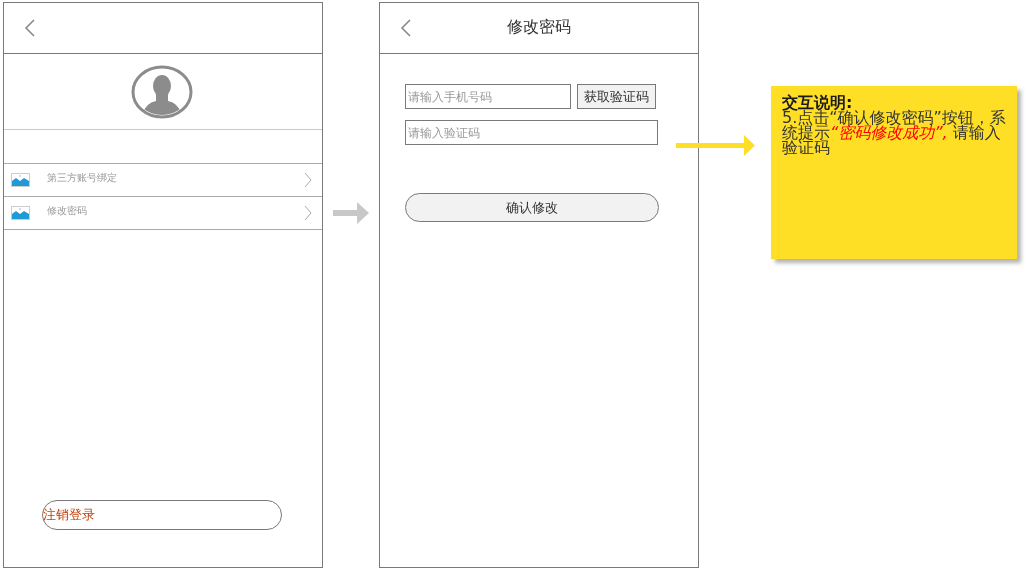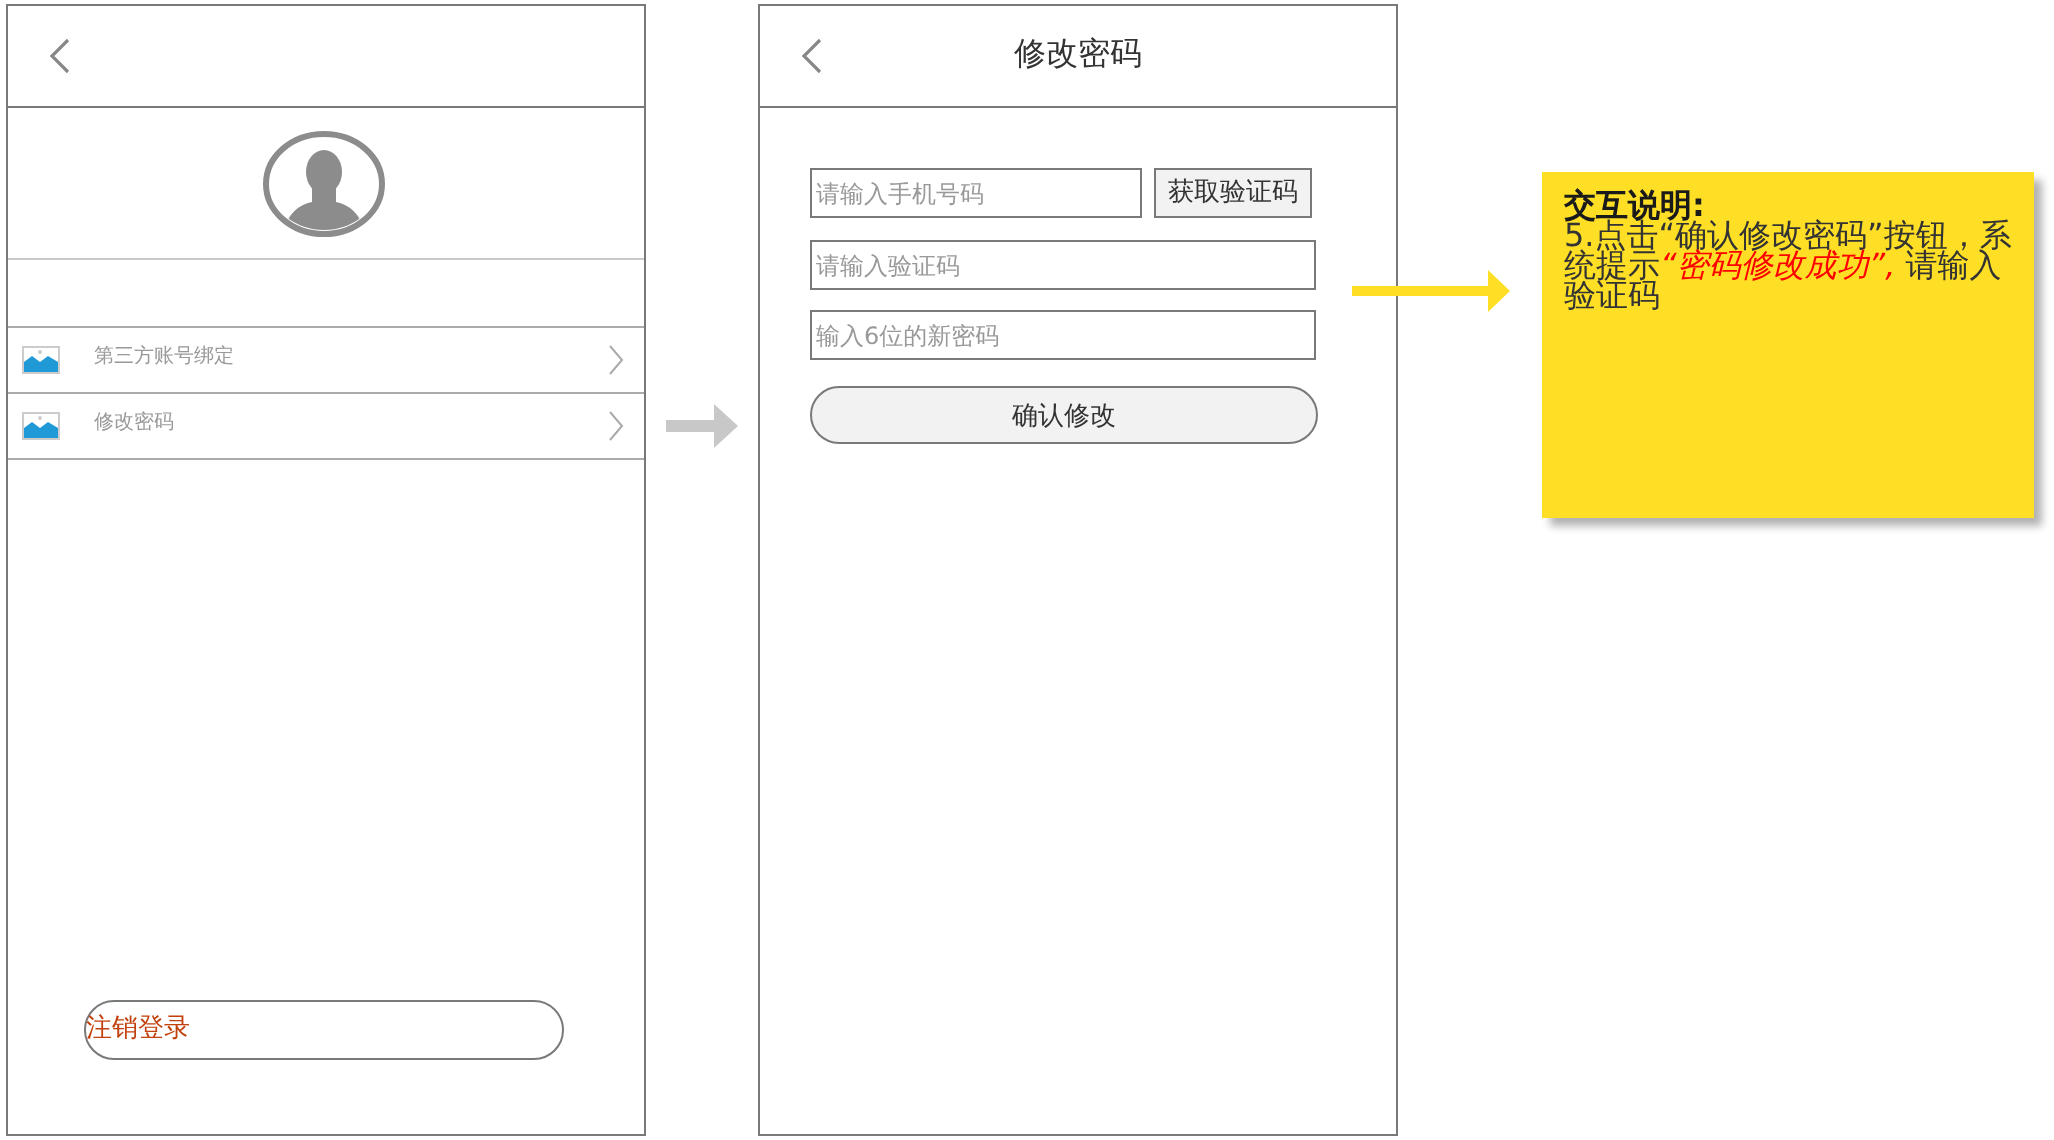--- a/index.html
+++ b/index.html
@@ -127,21 +127,20 @@
 <div class="phone" id="phone2">
   <div class="header">
     <svg class="back" viewBox="0 0 12 18">
       <polyline points="10,1 2,9 10,17" fill="none" stroke="#888" stroke-width="1.6"></polyline>
     </svg>
     <div class="title">修改密码</div>
   </div>
   <input class="field" id="phone-field" type="text" placeholder="请输入手机号码" style="">
   <button class="getcode-btn">获取验证码</button>
   <input class="field" id="code-field" type="text" placeholder="请输入验证码" style="">
-  <input class="field" id="newpwd-field" type="text" placeholder="输入6位的新密码" style="">
   <button class="confirm-btn">确认修改</button>
 </div>
 
 <svg class="yellow-arrow" viewBox="0 0 80 24">
   <rect x="0" y="9" width="68" height="5" fill="#ffdf25"></rect>
   <polygon points="68,1 79,11.5 68,22" fill="#ffdf25"></polygon>
 </svg>
 
 <div class="note">
   <div class="note-title">交互说明:</div>

